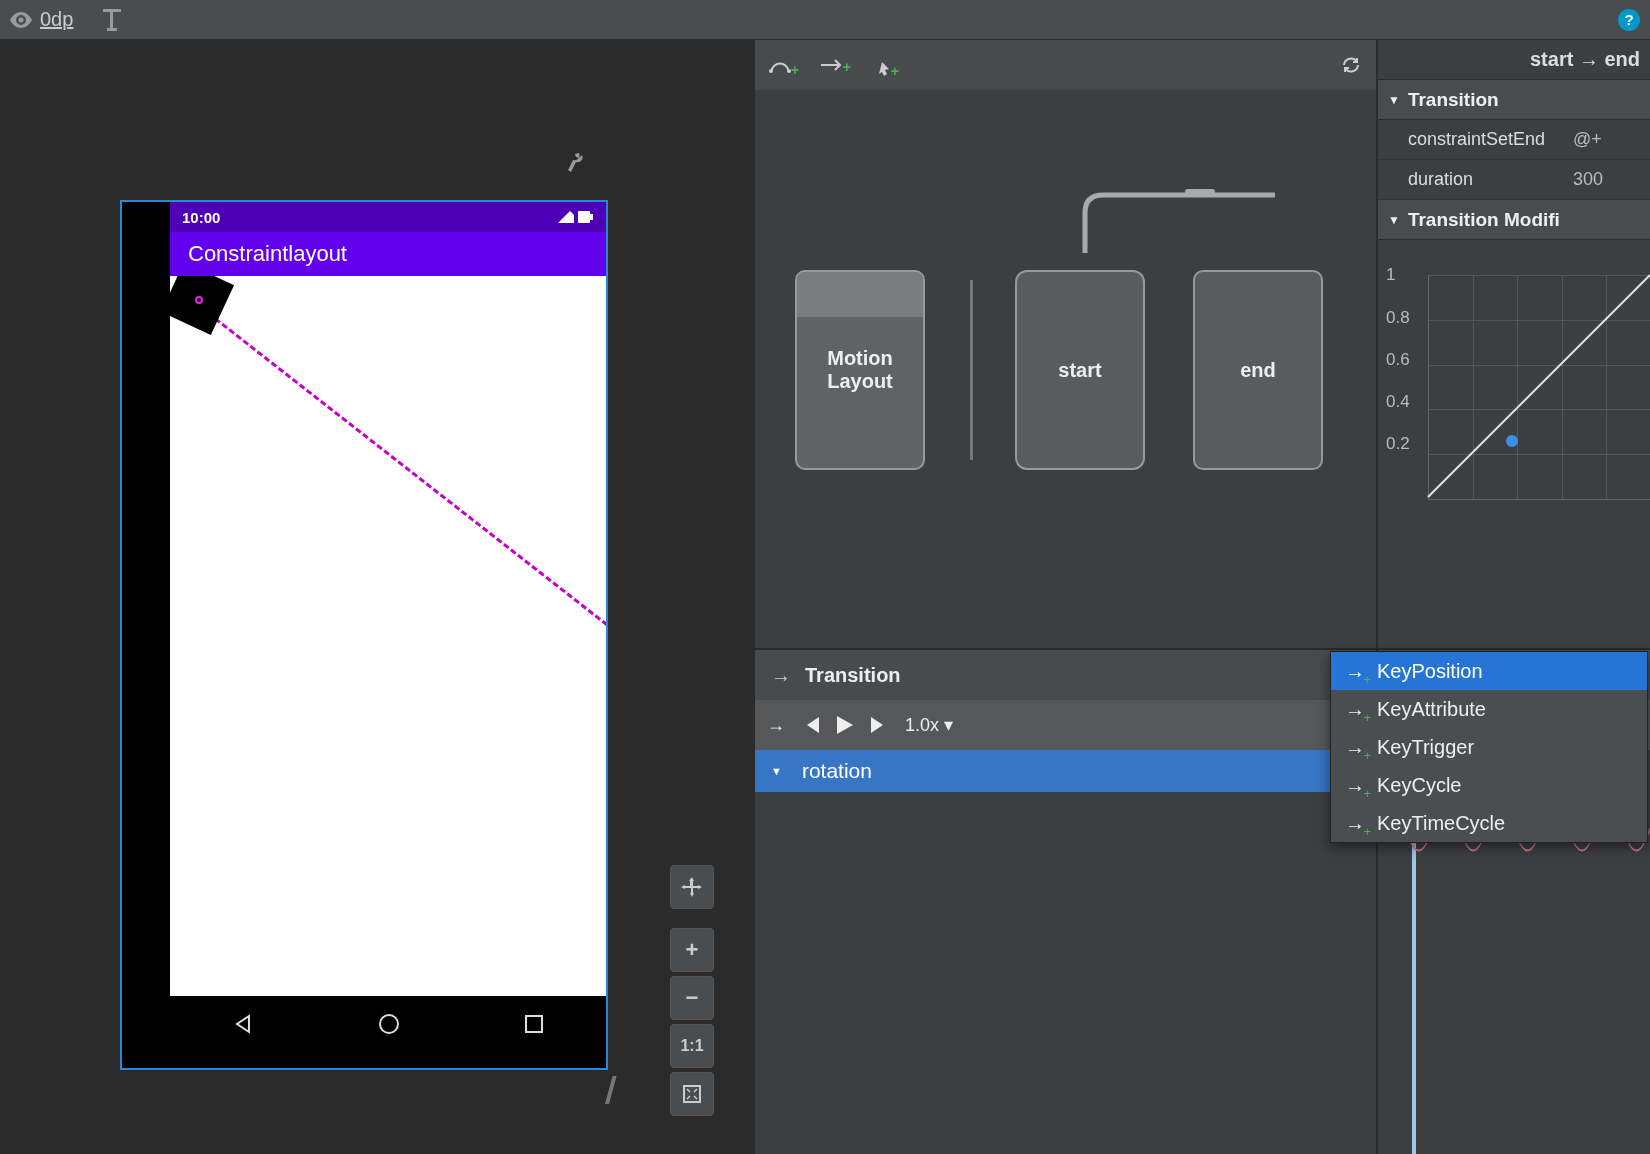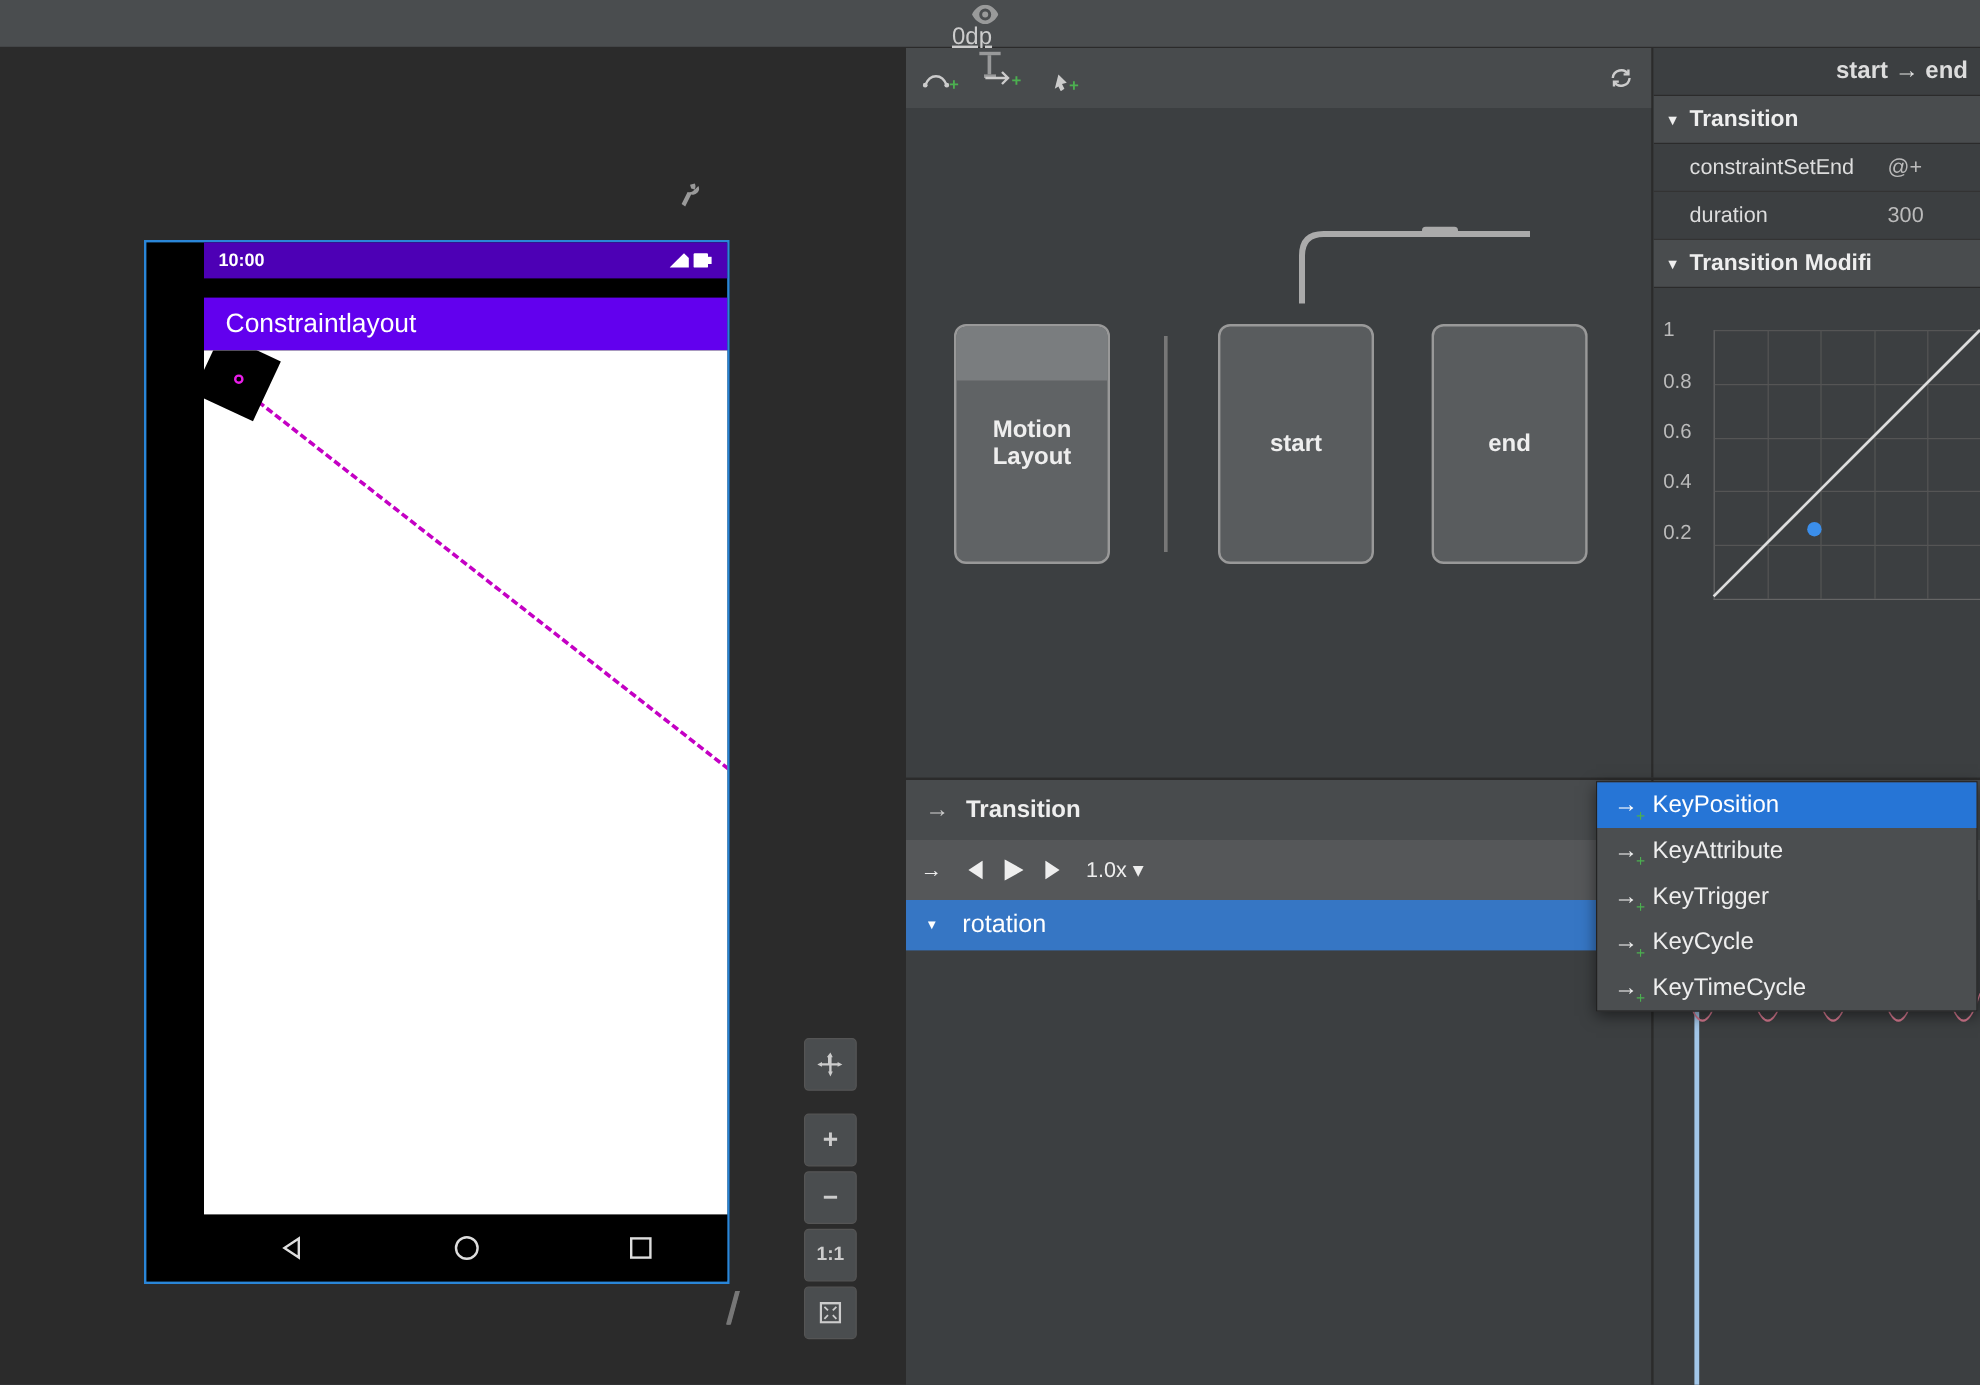--- a/index.html
+++ b/index.html
@@ -14,21 +14,20 @@
 }
 
 
 .top-toolbar {
   height: 40px;
   background: #4a4d4f;
   display: flex;
   align-items: center;
   padding: 4px 10px;
   border-bottom: 1px solid #2b2b2b;
-  flex-direction: column;
 }
 .top-toolbar .eye { margin-right: 8px; opacity: 0.7; }
 .top-toolbar .dp-label {
   font-size: 20px;
   color: #ccc;
   text-decoration: underline;
   margin-right: 30px;
 }
 .top-toolbar .marginicon { opacity: 0.7; }
 .top-toolbar .spacer { flex: 1; }
@@ -86,21 +85,20 @@
   font-weight: 600;
 }
 .phone-appbar {
   height: 44px;
   background: #6200ee;
   color: white;
   display: flex;
   align-items: center;
   padding: 0 18px;
   font-size: 22px;
-  margin-top: 16px;
 }
 .phone-content {
   height: 720px;
   background: #fff;
   position: relative;
   overflow: hidden;
 }
 .black-square {
   position: absolute;
   top: -5px;
@@ -240,21 +238,21 @@
   color: #eee;
   font-size: 20px;
   font-weight: 600;
   display: flex;
   align-items: center;
   justify-content: center;
   text-align: center;
 }
 .mc-box.ml { top: 180px; left: 40px; background: #606365;}
 .mc-box.ml .hdr { position: absolute; top:0; left:0; right:0; height:45px; background:#7a7d7f; border-radius: 8px 8px 0 0;}
-.mc-box.start { top: 180px; left: 260px; }
+.mc-box.start { top: 180px; left: 260px; border-radius: 12px; }
 .mc-box.end { top: 180px; left: 438px; }
 .vline {
   position: absolute;
   top: 190px;
   left: 215px;
   width: 3px;
   height: 180px;
   background: #777;
 }
 .arrow-line {

